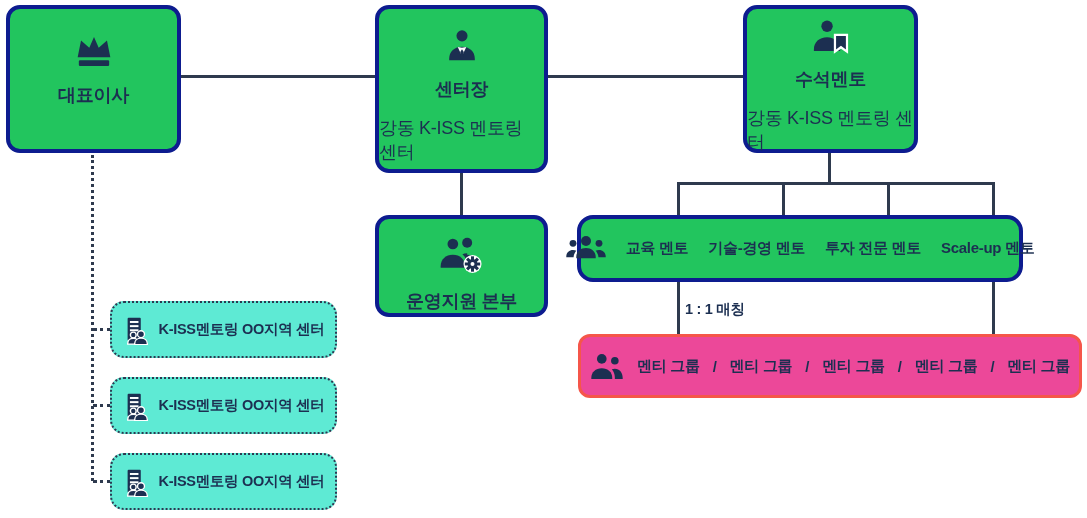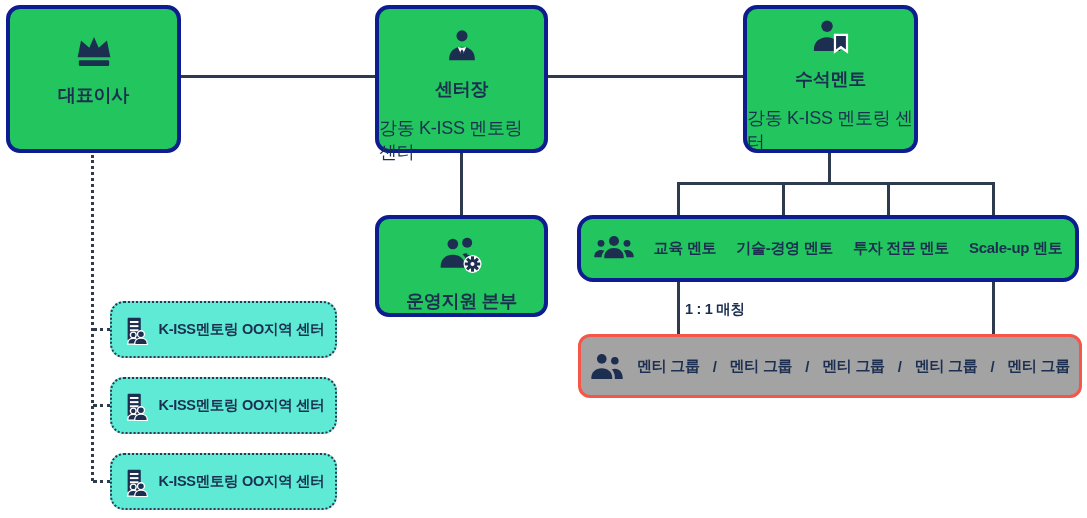--- a/index.html
+++ b/index.html
@@ -22,21 +22,21 @@
   .line{position:absolute;background:var(--line);}
   .dotline-v{position:absolute;width:0;border-left:3px dotted var(--line);}
   .dotline-h{position:absolute;height:0;border-top:3px dotted var(--line);}
   .dotted-box{
     position:absolute;background:#5eead4;border:2.5px dotted #2b3a52;border-radius:14px;
     box-sizing:border-box;display:flex;align-items:center;justify-content:center;
     gap:6px;color:var(--dark);
   }
   .dotted-label{font-size:14.5px;font-weight:700;letter-spacing:-0.3px;white-space:nowrap;}
   .red-box{
-    position:absolute;background:#a3a3a3;border:3px solid var(--red);border-radius:12px;
+    position:absolute;background:#ec4899;border:3px solid var(--red);border-radius:12px;
     box-sizing:border-box;display:flex;align-items:center;justify-content:center;
     gap:13px;color:var(--dark);
   }
   .match-label{
     position:absolute;text-align:left;font-size:14.5px;font-weight:700;
     color:var(--dark);letter-spacing:-0.3px;padding-left:8px;
   }
   .icon{display:block;flex:0 0 auto;}
   .icon path,.icon rect,.icon circle,.icon polygon{fill:var(--dark);}
   .icon .wh{fill:#ffffff;}
@@ -64,21 +64,21 @@
   <div class="dotline-h" style="left:93px;top:480px;width:18px;"></div>
 
   <div class="node col" style="left:6px;top:5px;width:175px;height:148px;padding-top:26px;">
     <svg class="icon" width="42" height="32" viewBox="0 0 24 19">
       <path d="M2.3 13.2 L4.3 3.2 L9.2 7.6 L12 1.2 L14.8 7.6 L19.7 3.2 L21.7 13.2 Z"></path>
       <rect x="3" y="15" width="18" height="3.4" rx="0.7"></rect>
     </svg>
     <div class="title" style="margin-top:16px;">대표이사</div>
   </div>
 
-  <div class="node col" style="left:375px;top:5px;width:173px;height:148px;padding-top:18px;">
+  <div class="node col" style="left:375px;top:5px;width:173px;height:168px;padding-top:18px;">
     <svg class="icon" width="38" height="38" viewBox="0 0 24 24">
       <circle cx="12" cy="5.6" r="3.5"></circle>
       <path d="M12 12.4c-4.7 0-8.1 3-8.1 7.6v1h16.2v-1c0-4.6-3.4-7.6-8.1-7.6z"></path>
       <polygon class="wh" points="12,13.1 9.3,12.7 12,18.4 14.7,12.7"></polygon>
       <polygon points="12,14.1 13.1,15.8 12.5,20.9 11.5,20.9 10.9,15.8"></polygon>
     </svg>
     <div class="title" style="margin-top:12px;">센터장</div>
     <div class="subtitle" style="margin-top:15px;">강동 K-ISS 멘토링 센터</div>
   </div>
 
@@ -104,21 +104,21 @@
         <rect x="-0.9" y="-4.6" width="1.8" height="9.2" transform="rotate(45)"></rect>
         <rect x="-0.9" y="-4.6" width="1.8" height="9.2" transform="rotate(90)"></rect>
         <rect x="-0.9" y="-4.6" width="1.8" height="9.2" transform="rotate(135)"></rect>
         <circle cx="0" cy="0" r="2.9"></circle>
         <circle class="wh" cx="0" cy="0" r="1.2"></circle>
       </g>
     </svg>
     <div class="title" style="margin-top:14px;">운영지원 본부</div>
   </div>
 
-  <div class="node row" style="left:577px;top:215px;width:502px;height:67px;gap:20px;border-radius:16px;">
+  <div class="node row" style="left:577px;top:215px;width:446px;height:67px;gap:20px;border-radius:16px;">
     <svg class="icon" width="40" height="29" viewBox="0 0 28 20">
       <circle cx="4.9" cy="6.4" r="2.4"></circle>
       <circle cx="23.1" cy="6.4" r="2.4"></circle>
       <path d="M0.2 15.6c0-2.7 2-4.6 4.7-4.6.9 0 1.7.2 2.4.6-1.2 1.2-1.9 2.8-2 4.6H.2z"></path>
       <path d="M27.8 15.6c0-2.7-2-4.6-4.7-4.6-.9 0-1.7.2-2.4.6 1.2 1.2 1.9 2.8 2 4.6h5.1z"></path>
       <circle cx="14" cy="4.8" r="3.5"></circle>
       <path d="M14 9.6c-4 0-6.8 2.6-6.8 6.3v.9h13.6v-.9c0-3.7-2.8-6.3-6.8-6.3z"></path>
     </svg>
     <span class="item">교육 멘토</span>
     <span class="item">기술-경영 멘토</span>

